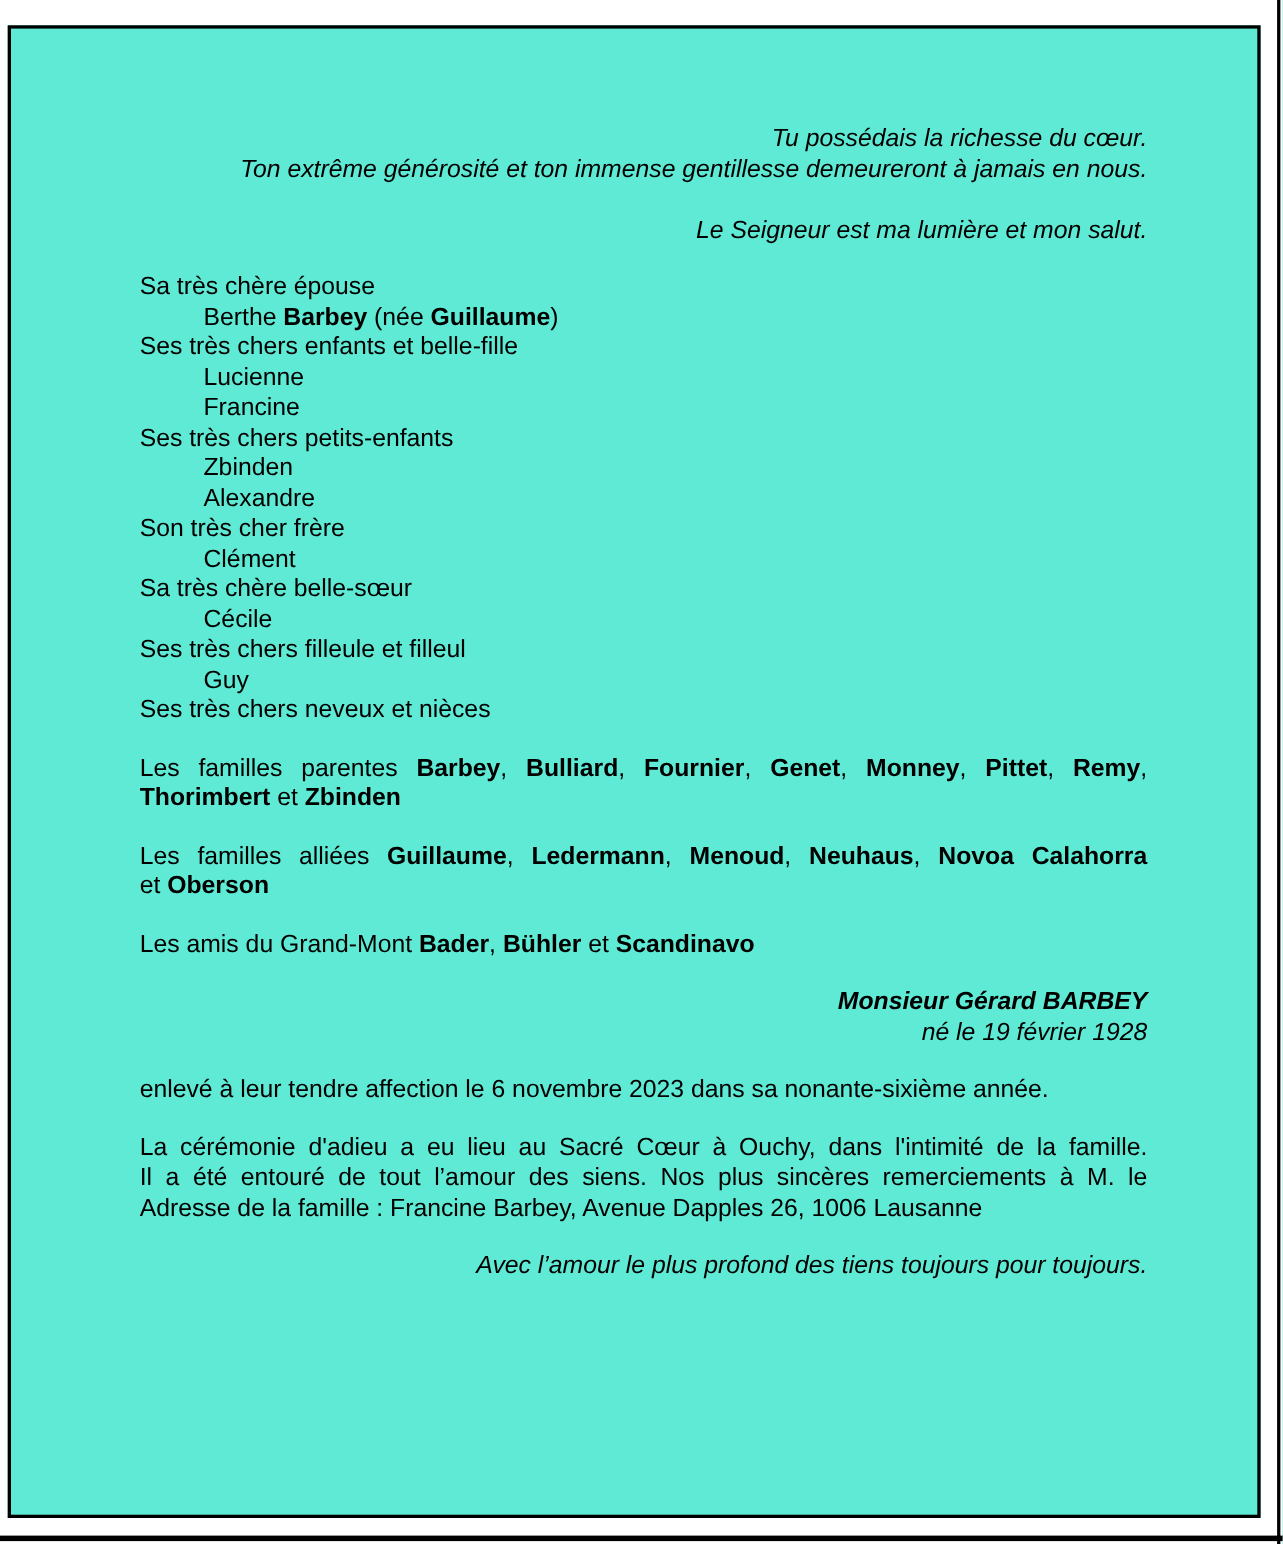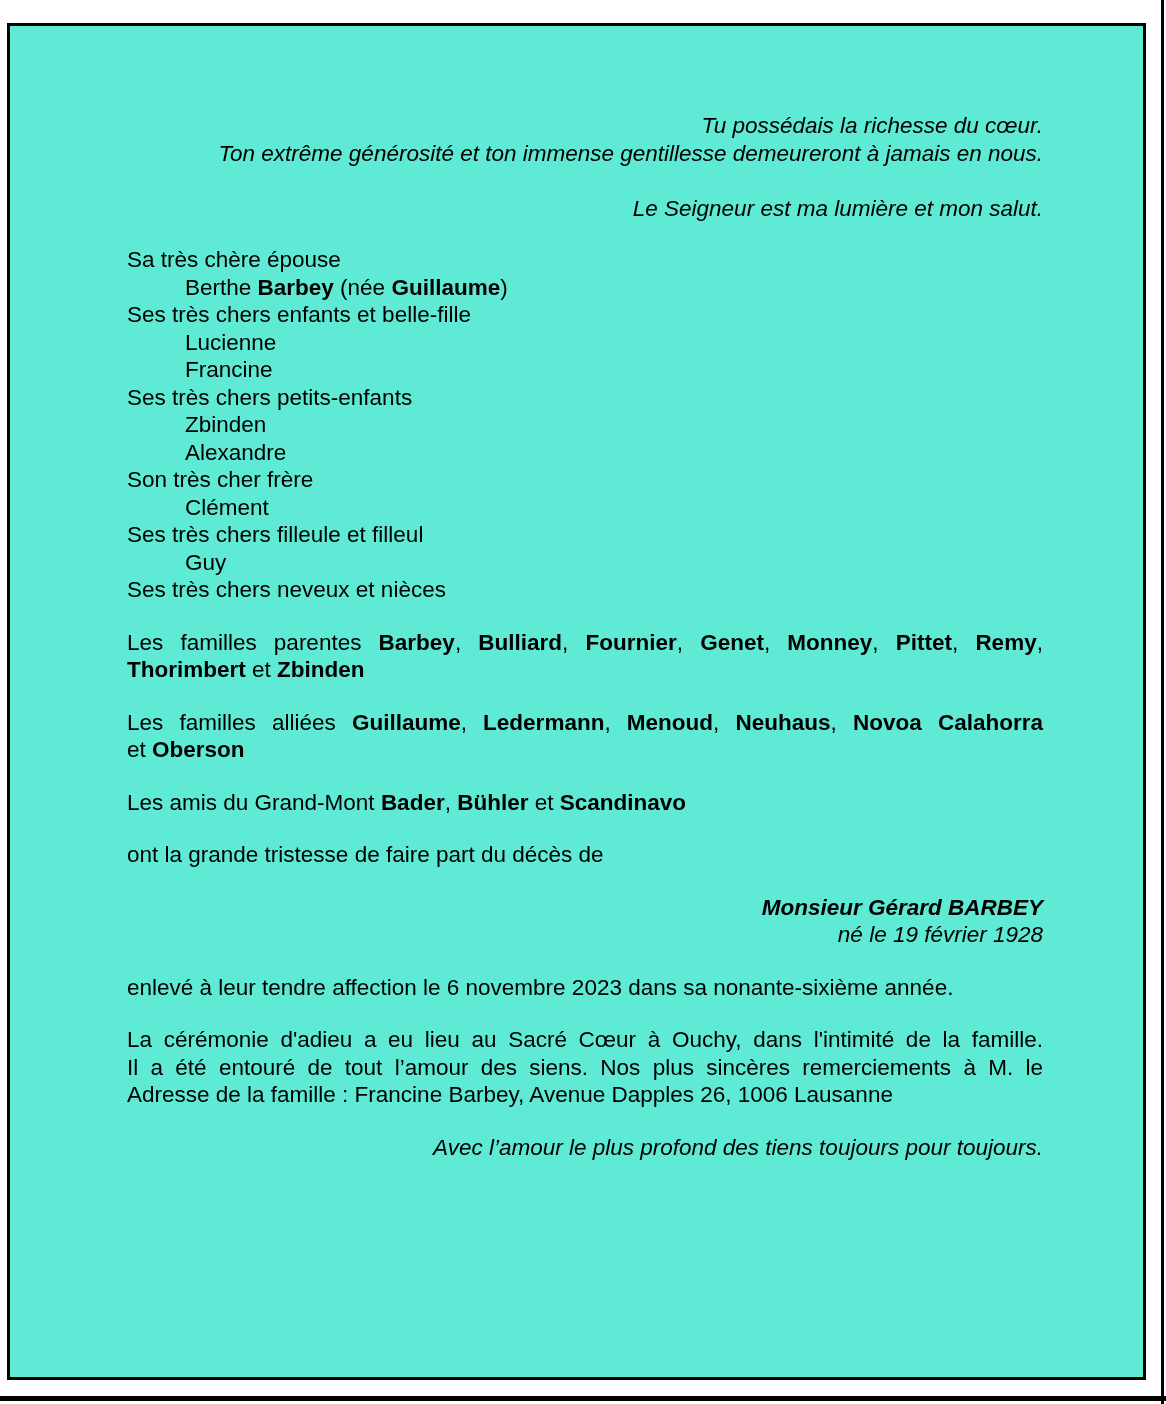--- a/index.html
+++ b/index.html
@@ -62,42 +62,41 @@
         <div class="line"><span>Sa très chère épouse</span></div>
         <div class="line indent"><span>Berthe </span><span class="b">Barbey</span><span> (née </span><span class="b">Guillaume</span><span>)</span></div>
         <div class="line"><span>Ses très chers enfants et belle-fille</span></div>
         <div class="line indent"><span>Lucienne</span></div>
         <div class="line indent"><span>Francine</span></div>
         <div class="line"><span>Ses très chers petits-enfants</span></div>
         <div class="line indent"><span>Zbinden</span></div>
         <div class="line indent"><span>Alexandre</span></div>
         <div class="line"><span>Son très cher frère</span></div>
         <div class="line indent"><span>Clément</span></div>
+        <div class="line"><span>Sa très chère belle-sœur</span></div>
+        <div class="line indent"><span>Cécile</span></div>
         <div class="line"><span>Ses très chers filleule et filleul</span></div>
         <div class="line indent"><span>Guy</span></div>
         <div class="line"><span>Ses très chers neveux et nièces</span></div>
       </div>
 
     <div class="para mt">
         <div class="line stretch"><span>Les familles parentes </span><span class="b">Barbey</span><span>, </span><span class="b">Bulliard</span><span>, </span><span class="b">Fournier</span><span>, </span><span class="b">Genet</span><span>, </span><span class="b">Monney</span><span>, </span><span class="b">Pittet</span><span>, </span><span class="b">Remy</span><span>,</span></div>
         <div class="line"><span class="b">Thorimbert</span><span> et </span><span class="b">Zbinden</span></div>
       </div>
 
     <div class="para mt">
         <div class="line stretch"><span>Les familles alliées </span><span class="b">Guillaume</span><span>, </span><span class="b">Ledermann</span><span>, </span><span class="b">Menoud</span><span>, </span><span class="b">Neuhaus</span><span>, </span><span class="b">Novoa Calahorra</span></div>
         <div class="line"><span>et </span><span class="b">Oberson</span></div>
       </div>
 
     <div class="para mt">
         <div class="line"><span>Les amis du Grand-Mont </span><span class="b">Bader</span><span>, </span><span class="b">Bühler</span><span> et </span><span class="b">Scandinavo</span></div>
       </div>
 
-    <div class="para mt">
-        <div class="line"><span>ont la grande tristesse de faire part du décès de</span></div>
-      </div>
 
     <div class="para mt centered">
         <div class="line"><span class="b">Monsieur Gérard BARBEY</span></div>
         <div class="line"><span>né le 19 février 1928</span></div>
       </div>
 
     <div class="para mt">
         <div class="line"><span>enlevé à leur tendre affection le 6 novembre 2023 dans sa nonante-sixième année.</span></div>
       </div>
 

